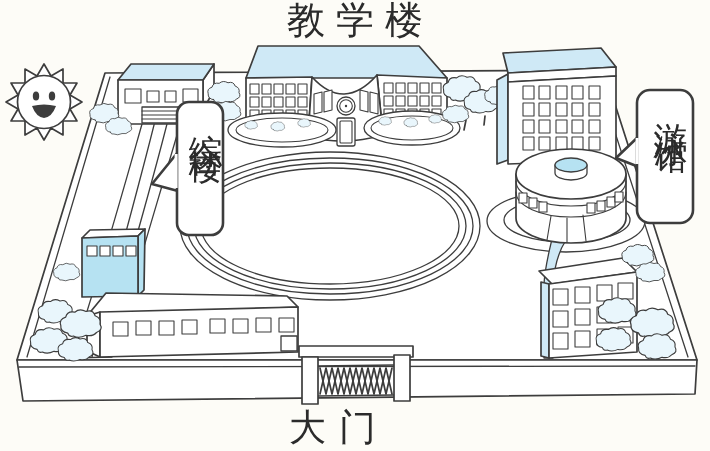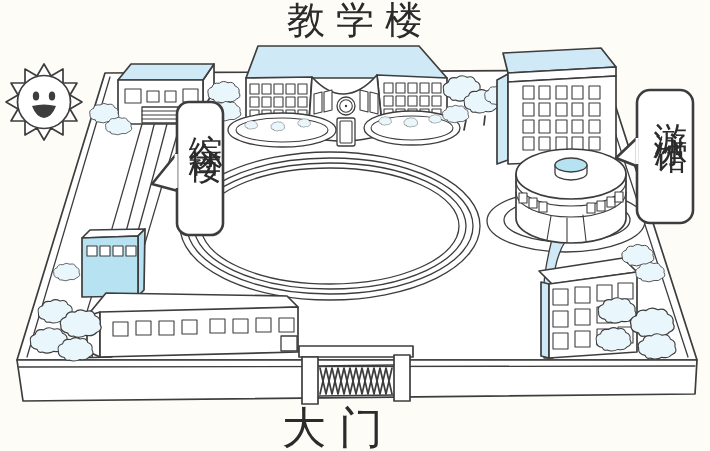--- a/index.html
+++ b/index.html
@@ -289,16 +289,16 @@
     <rect class="fw" x="174.6" y="154" width="3" height="34"></rect>
   </g>
   <g>
     <polygon class="o fw th" points="639,136 616,158 639,167"></polygon>
     <rect class="o fw th" x="637" y="90" width="56" height="133" rx="13"></rect>
     <rect class="fw" x="635.6" y="138" width="3" height="26"></rect>
   </g>
 </svg>
 
 <div class="lbl h" style="left:287px;top:-2px;">教学楼</div>
-<div class="lbl h" style="left:282px;top:406px;font-size:44px;letter-spacing:13px;">大门</div>
+<div class="lbl h" style="left:289px;top:406px;font-size:37px;letter-spacing:13px;">大门</div>
 <div class="lbl v" style="left:183px;top:107px;">综合楼</div>
 <div class="lbl v" style="left:648px;top:96px;">游泳馆</div>
 </div>
 
 </body></html>

